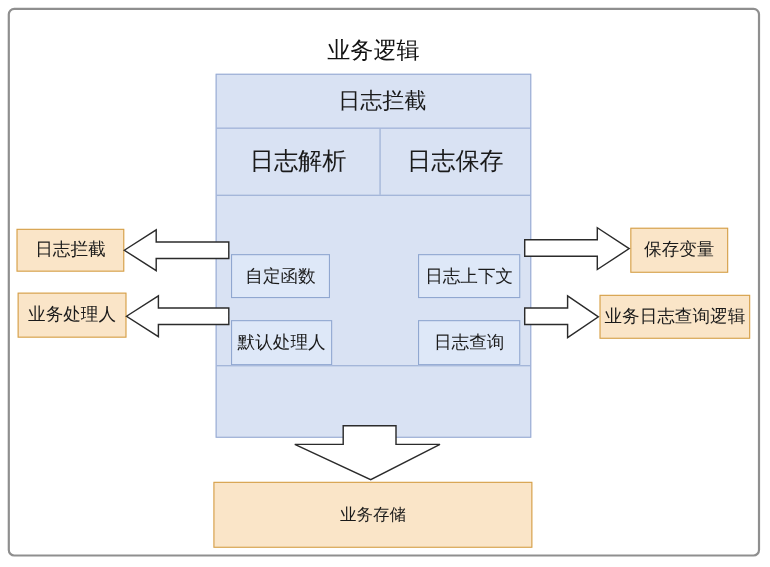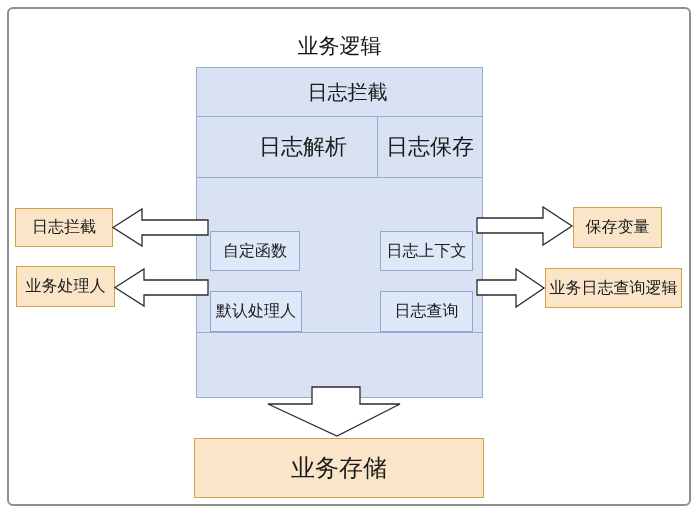--- a/index.html
+++ b/index.html
@@ -20,21 +20,21 @@
   .bigbox{
     position:absolute;left:196px;top:67px;width:287px;height:331px;box-sizing:border-box;
     background:#d9e2f3;border:1.5px solid #97abd3;
   }
   .bigbox .hdr{
     height:48px;line-height:48px;text-align:center;font-size:20px;
     border-bottom:1px solid #97abd3;
     padding-left:16px;
   }
   .bigbox .row{
-    display:flex;height:60px;border-bottom:1px solid #97abd3;padding-left:32px;
+    display:flex;height:60px;border-bottom:1px solid #97abd3;
   }
   .bigbox .row .cell{
     line-height:60px;text-align:center;font-size:22px;
   }
   .bigbox .row .cell.left{width:149px;border-right:1px solid #97abd3;box-sizing:border-box;}
   .bigbox .row .cell.right{flex:1;}
   .bigbox .storage-section{
     position:absolute;left:0;right:0;top:264px;height:64px;border-top:1px solid #97abd3;
   }
   
@@ -49,21 +49,21 @@
   .ib5{left:260px;top:357px;width:160px;height:22px;border:1.5px solid #8fa8d4;background:#dfe8f8;}
   
   .orangebox{
     position:absolute;box-sizing:border-box;background:#fae5c8;border:1.5px solid #d5a04a;
     display:flex;align-items:center;justify-content:center;font-size:16px;white-space:nowrap;
   }
   .ob1{left:15px;top:208px;width:98px;height:39px;}
   .ob2{left:16px;top:266px;width:99px;height:41px;}
   .ob3{left:573px;top:207px;width:89px;height:41px;}
   .ob4{left:545px;top:268px;width:137px;height:40px;}
-  .ob5{left:194px;top:438px;width:290px;height:60px;font-size:24px;}
+  .ob5{left:194px;top:438px;width:290px;height:60px;font-size:15px;}
   
   .arrows{position:absolute;left:0;top:0;width:700px;height:515px;pointer-events:none;}
   .arrows polygon{fill:#ffffff;stroke:#2b2b2b;stroke-width:1.3;stroke-linejoin:miter;}
 </style>
 </head>
 <body>
 
 <div id="canvas">
   <div class="frame"></div>
 

